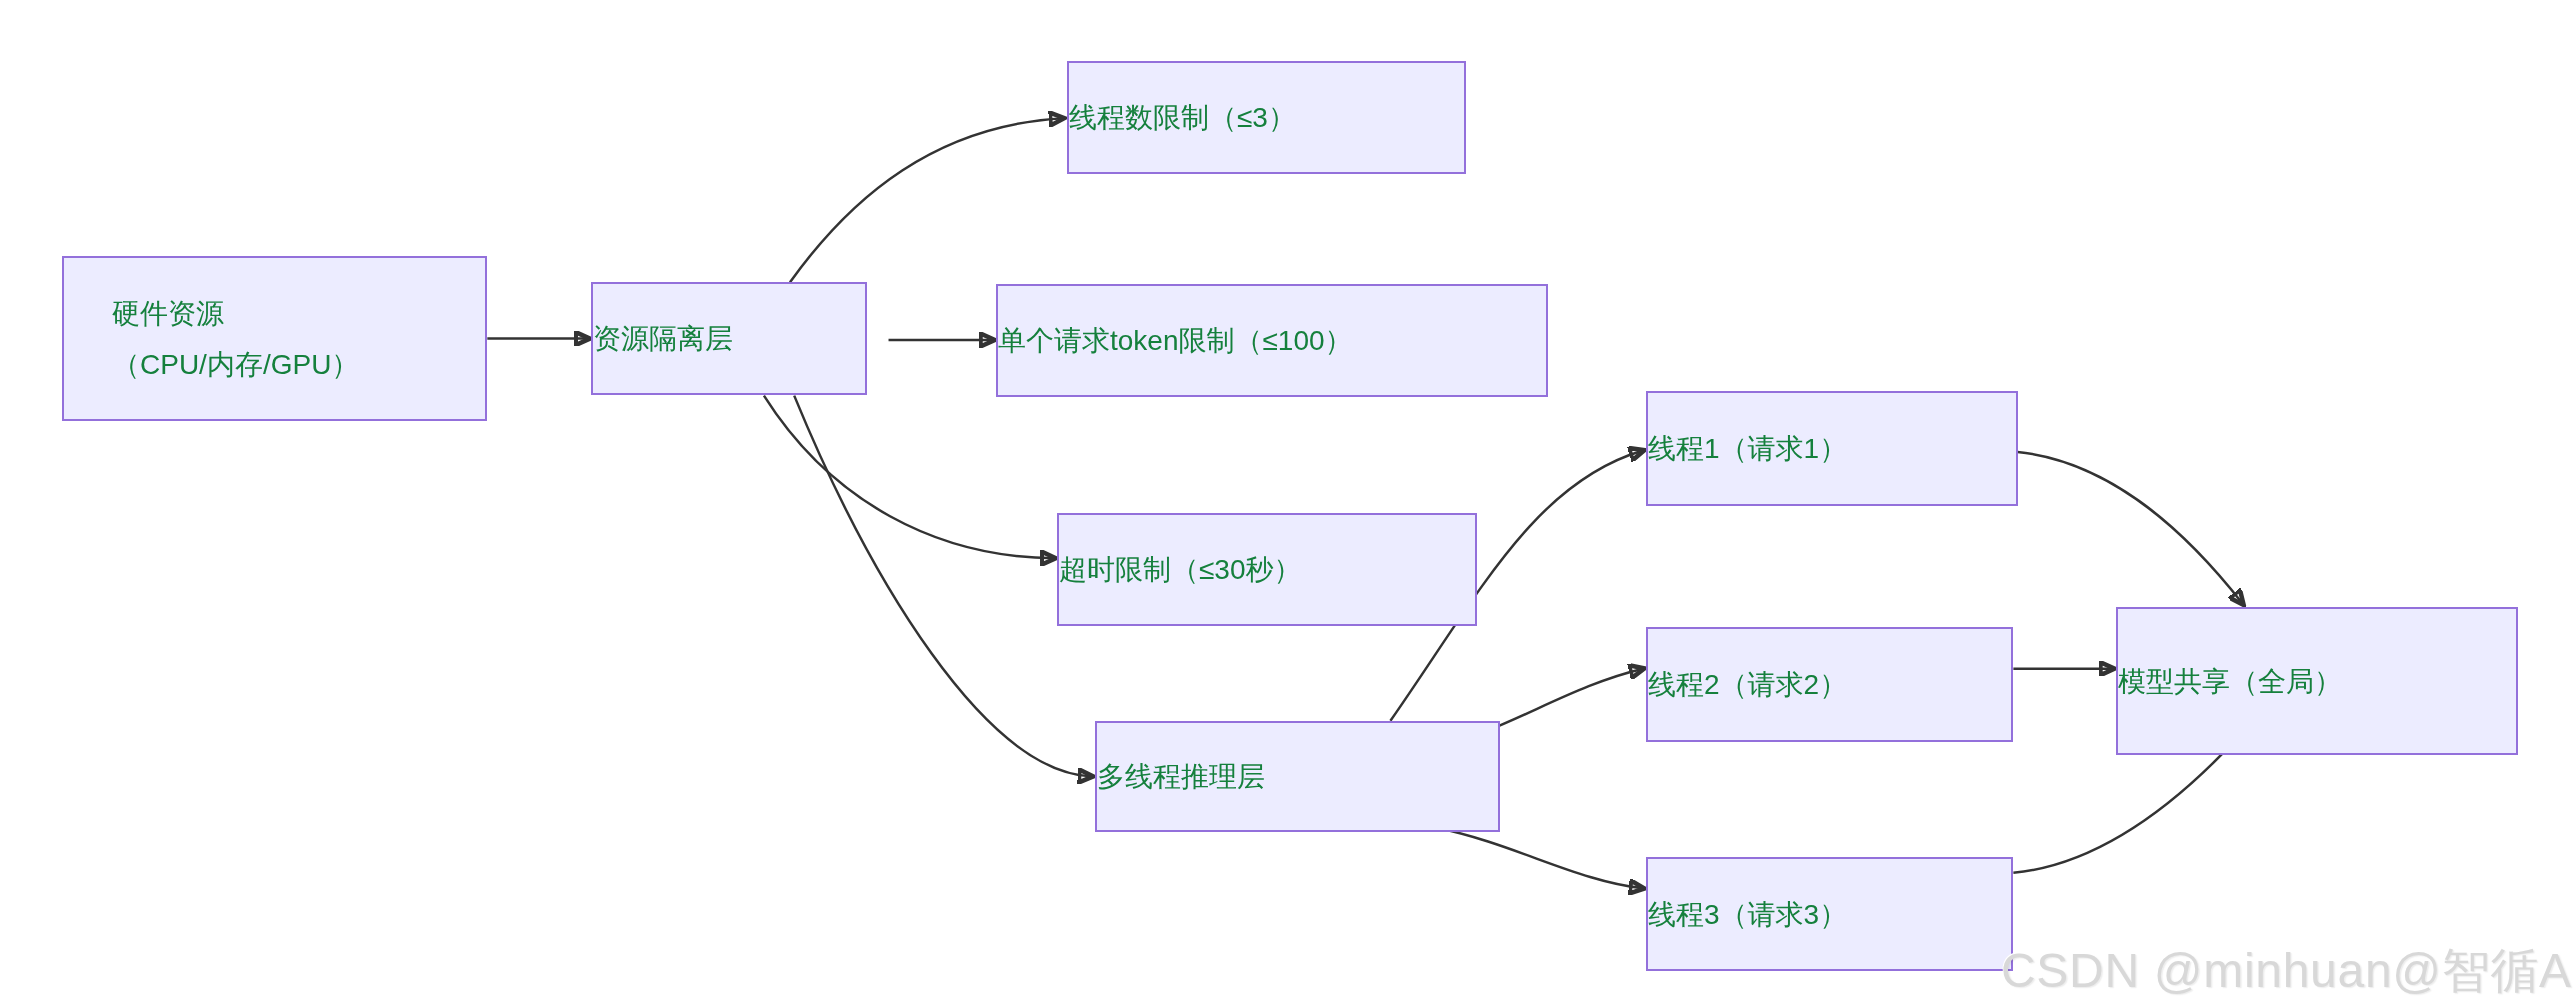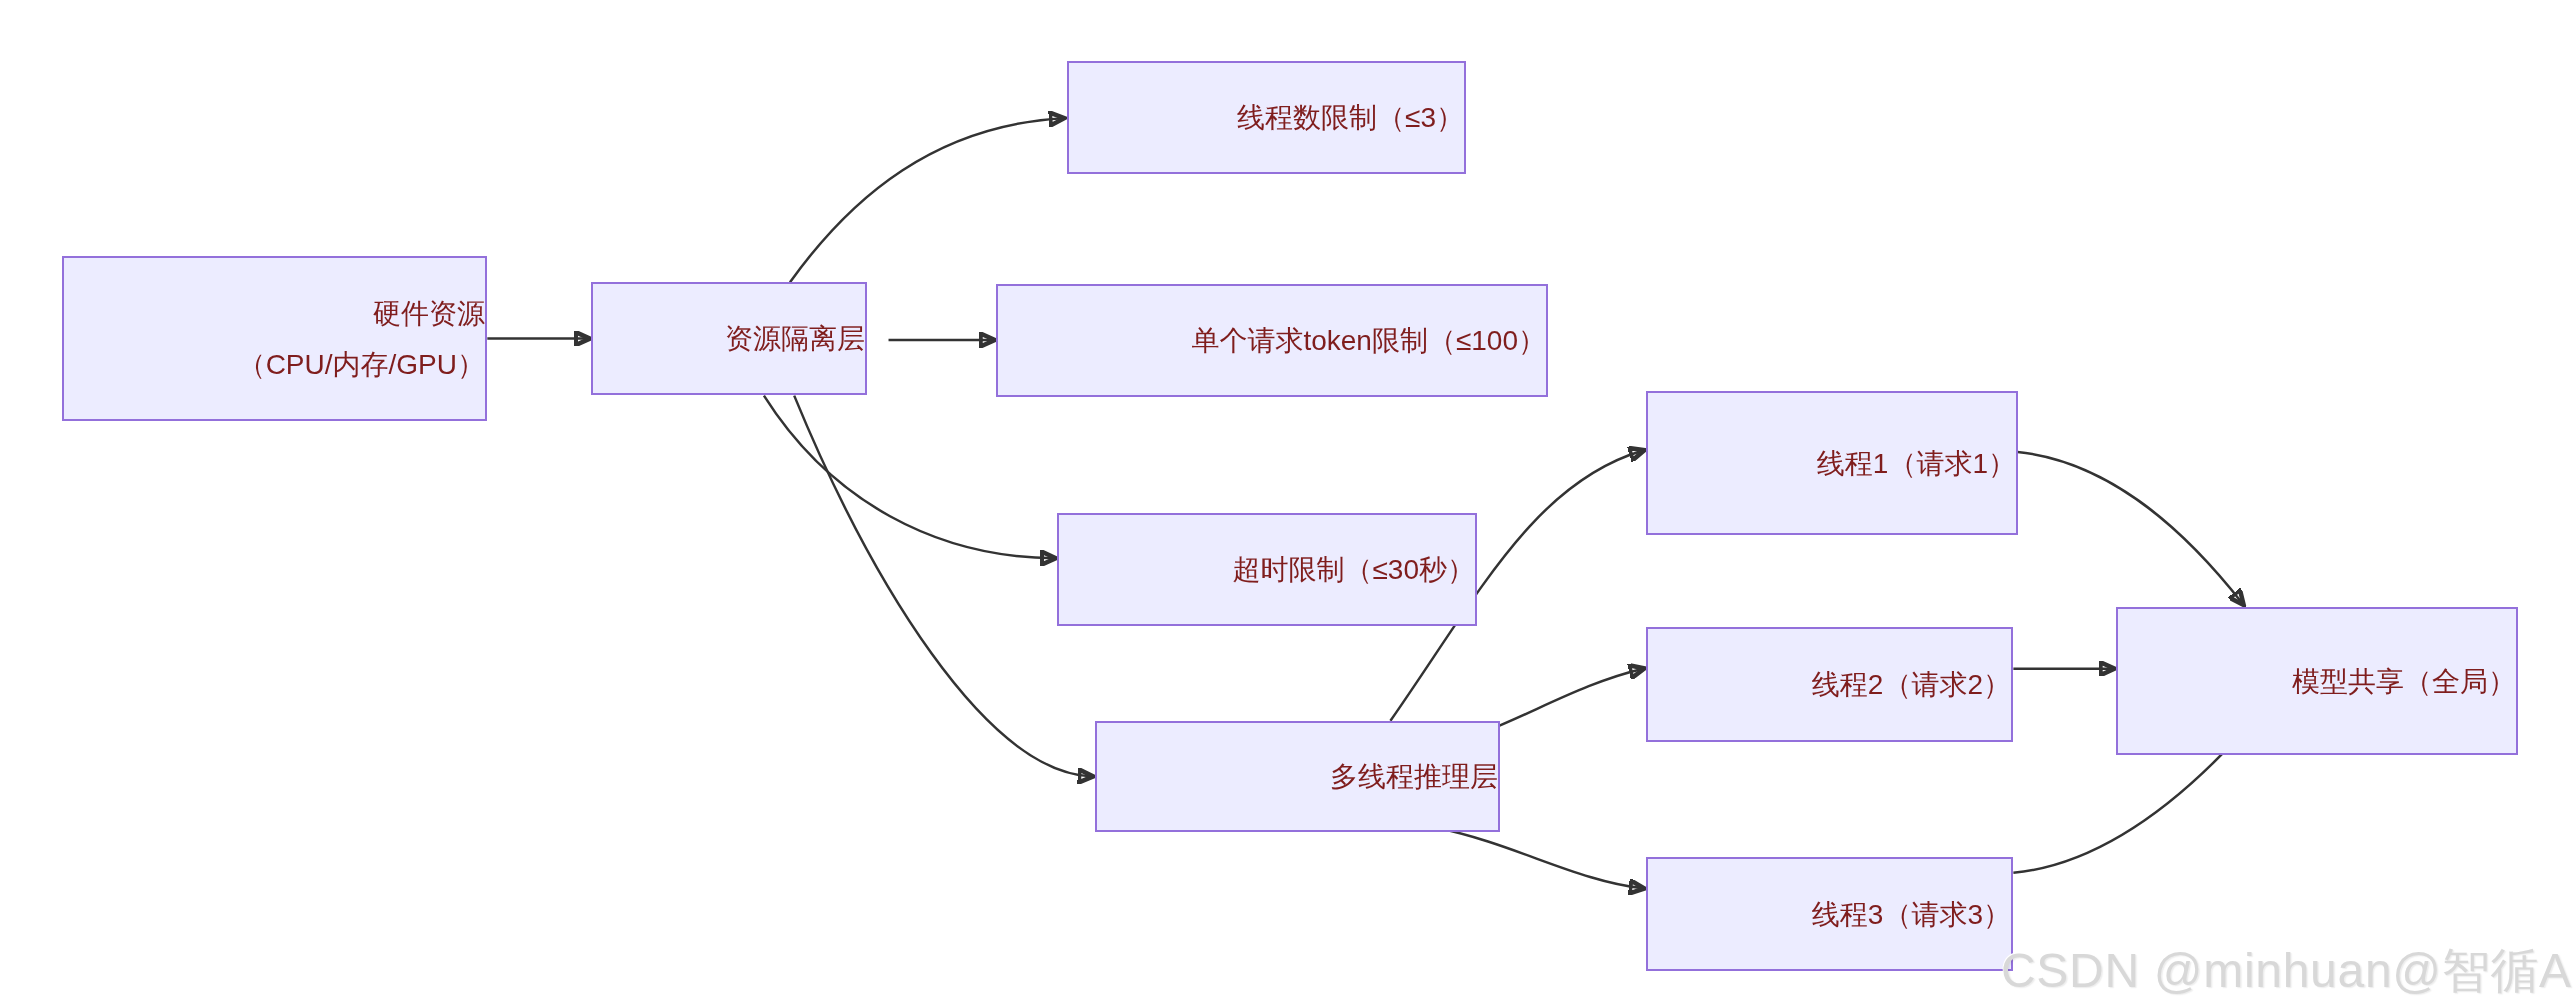--- a/index.html
+++ b/index.html
@@ -20,38 +20,38 @@
   }
   svg.edges path {
     fill: none;
     stroke: #333333;
     stroke-width: 3.5px;
   }
   .node {
     position: absolute;
     background: #ECECFF;
     border: 2.1px solid #9370DB;
-    color: #7f1d1d;
+    color: #15803d;
     display: flex;
     flex-direction: column;
-    align-items: flex-end;
+    align-items: flex-start;
     justify-content: center;
     text-align: center;
     font-size: 28px;
     line-height: 51px;
     white-space: nowrap;
   }
   
-  .n-hardware   { left:   62px; top:  256px; width: 425px; height: 165px; }
+  .n-hardware   { left:   62px; top:  256px; width: 425px; height: 165px; padding-left: 48px; }
   .n-isolation  { left:  591px; top:  282px; width: 276px; height: 113px; }
   .n-threadlim  { left: 1067px; top:   61px; width: 399px; height: 113px; }
   .n-tokenlim   { left: 996px; top:  284px; width: 552px; height: 113px; }
   .n-timeout    { left: 1057px; top:  513px; width: 420px; height: 113px; }
   .n-multithread{ left: 1095px; top: 721px; width: 405px; height: 111px; }
-  .n-thread1    { left: 1646px; top:  391px; width: 372px; height: 144px; }
+  .n-thread1    { left: 1646px; top:  391px; width: 372px; height: 115px; }
   .n-thread2    { left: 1646px; top:  611px; width: 367px; height: 115px; margin-top: 16px; }
   .n-thread3    { left: 1646px; top: 831px; width: 367px; height: 114px; margin-top: 26px; }
   .n-modelshare { left: 2116px; top:  607px; width: 402px; height: 148px; }
   .watermark {
     position: absolute;
     left: 2001px; top: 939px;
     font-size: 48px;
     color: #d8d8d8;
     text-shadow: 1.4px 1.4px 1.4px rgba(0,0,0,0.08), -0.7px -0.7px 0 #ffffff;
     white-space: nowrap;

